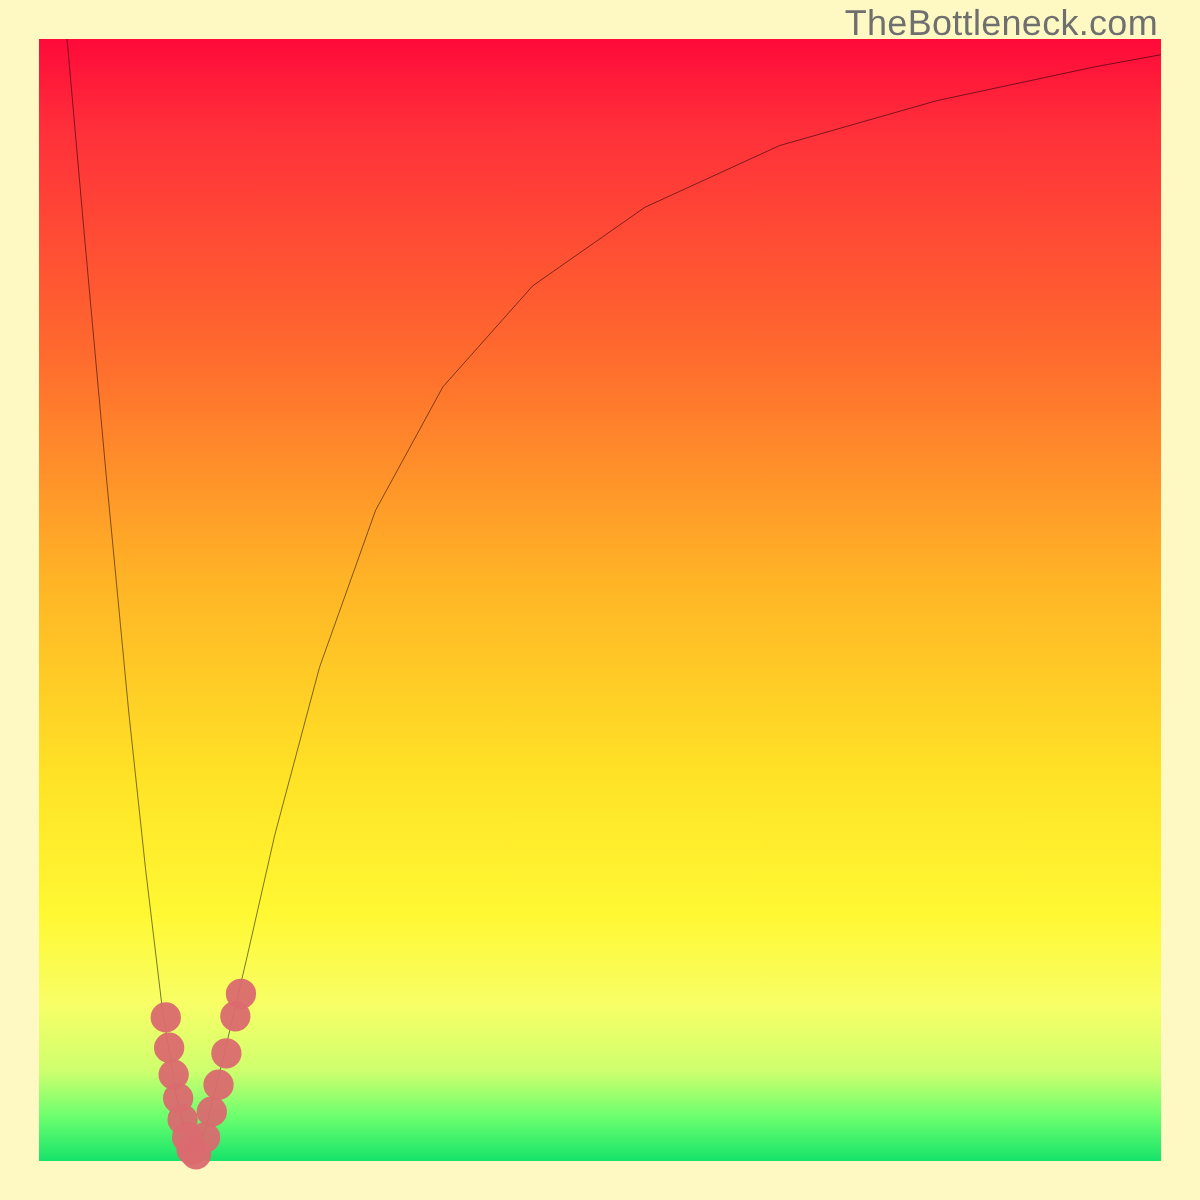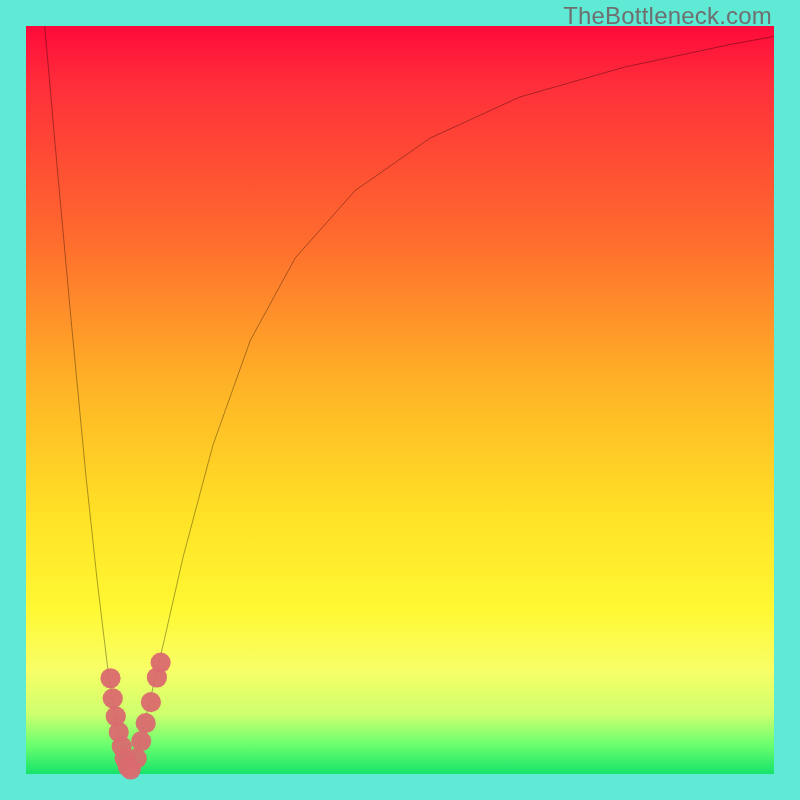--- a/index.html
+++ b/index.html
@@ -10,21 +10,21 @@
     overflow: hidden;
     background: #000;
     font-family: Arial, Helvetica, sans-serif;
   }
   .frame {
     position: absolute;
     top: 0;
     left: 0;
     width: 800px;
     height: 800px;
-    background: #5eead4;
+    background: #fef9c3;
   }
   .plot {
     position: absolute;
     top: 26px;
     left: 26px;
     width: 748px;
     height: 748px;
     
     background: linear-gradient(
       to bottom,

